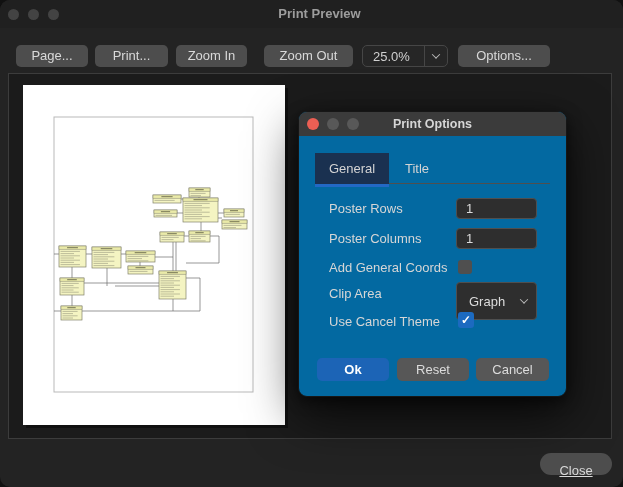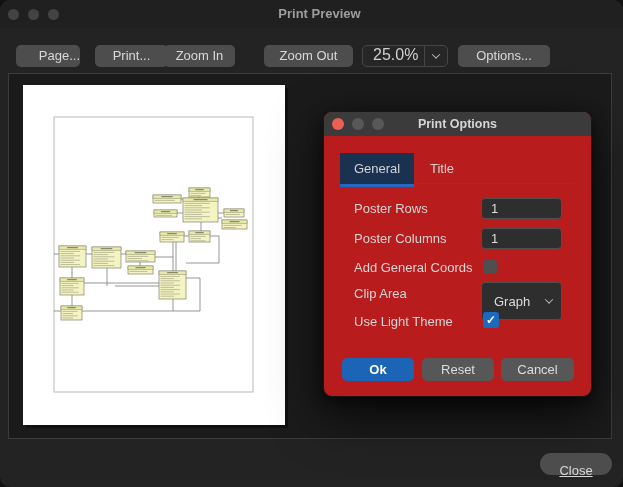--- a/index.html
+++ b/index.html
@@ -18,21 +18,21 @@
   }
   
   .tbtn {
     position:absolute; top:45px; height:22px; background:#4d4d4d; border:none;
     border-radius:5px; color:#d9d9d9; font-size:13px; text-align:center; line-height:22px;
     padding:0; cursor:default;
   }
   .combo {
     position:absolute; top:45px; left:362px; width:86px; height:22px;
     background:#262626; border:1px solid #464646; border-radius:5px;
-    display:flex; color:#d0d0d0; font-size:16px;
+    display:flex; align-items:center; color:#d0d0d0; font-size:13px;
   }
   .combo-val { flex:1; padding-left:10px; }
   .combo-chev {
     width:23px; height:100%; border-left:1px solid #464646;
     display:flex; align-items:center; justify-content:center;
   }
   .chev {
     width:6px; height:6px; border-right:1.6px solid #b9b9b9; border-bottom:1.6px solid #b9b9b9;
     transform:rotate(45deg) translate(-1px,-1px); display:inline-block;
   }
@@ -41,22 +41,22 @@
     position:absolute; left:8px; top:73px; width:604px; height:366px;
     background:#1b1b1b; border:1px solid #3c3c3c;
   }
   .page {
     position:absolute; left:14px; top:11px; width:262px; height:340px;
     background:#ffffff; box-shadow:3px 3px 0 rgba(0,0,0,0.4);
   }
   .page svg { display:block; width:262px; height:340px; }
   
   .dialog {
-    position:absolute; left:323px; top:111px; width:269px; height:286px;
-    background:#b91c1c; border:1px solid #161616; border-radius:9px;
+    position:absolute; left:298px; top:111px; width:269px; height:286px;
+    background:#0369a1; border:1px solid #161616; border-radius:9px;
     box-shadow:0 18px 50px rgba(0,0,0,0.7), 0 4px 14px rgba(0,0,0,0.5);
   }
   .dlg-titlebar {
     position:absolute; top:0; left:0; width:100%; height:24px;
     background:#3b3b3b; border-radius:8px 8px 0 0;
   }
   .dlg-lights { position:absolute; top:6px; left:8px; display:flex; gap:8px; }
   .dlg-light { width:12px; height:12px; border-radius:50%; display:inline-block; }
   .dlg-title {
     position:absolute; top:0; left:0; right:0; height:24px; line-height:24px;
@@ -108,23 +108,23 @@
 
   <div class="titlebar">
     <div class="lights">
       <span class="light"></span>
       <span class="light"></span>
       <span class="light"></span>
     </div>
     <div class="wtitle">Print Preview</div>
   </div>
 
-  <button class="tbtn" style="left:16px;width:64px;text-align:right;">Page...</button>
+  <button class="tbtn" style="left:16px;width:72px;">Page...</button>
   <button class="tbtn" style="left:95px;width:73px;">Print...</button>
-  <button class="tbtn" style="left:164px;width:71px;">Zoom In</button>
+  <button class="tbtn" style="left:176px;width:71px;">Zoom In</button>
   <button class="tbtn" style="left:264px;width:89px;">Zoom Out</button>
   <div class="combo">
     <span class="combo-val">25.0%</span>
     <span class="combo-chev">
         <i class="chev"></i>
       </span>
   </div>
   <button class="tbtn" style="left:458px;width:92px;">Options...</button>
 
   <div class="preview">
@@ -286,21 +286,21 @@
     <span class="checkbox" style="top:148px;"></span>
 
     <span class="f-label" style="top:174px;">Clip Area</span>
     <div class="f-select" style="top:170px;">
       <span class="sel-val">Graph</span>
       <span class="sel-chev">
           <i class="chev"></i>
         </span>
     </div>
 
-    <span class="f-label" style="top:202px;">Use Light Theme</span>
+    <span class="f-label" style="top:202px;">Use Cancel Theme</span>
     <span class="checkbox checked" style="top:200px;"><span>✓</span></span>
 
     <button class="dlg-btn" style="left:98px;width:72px;">Reset</button>
     <button class="dlg-btn primary" style="left:18px;width:72px;">Ok</button>
     <button class="dlg-btn" style="left:177px;width:73px;">Cancel</button>
   </div>
 
   <button class="close-btn">Close</button>
 
 </div>

